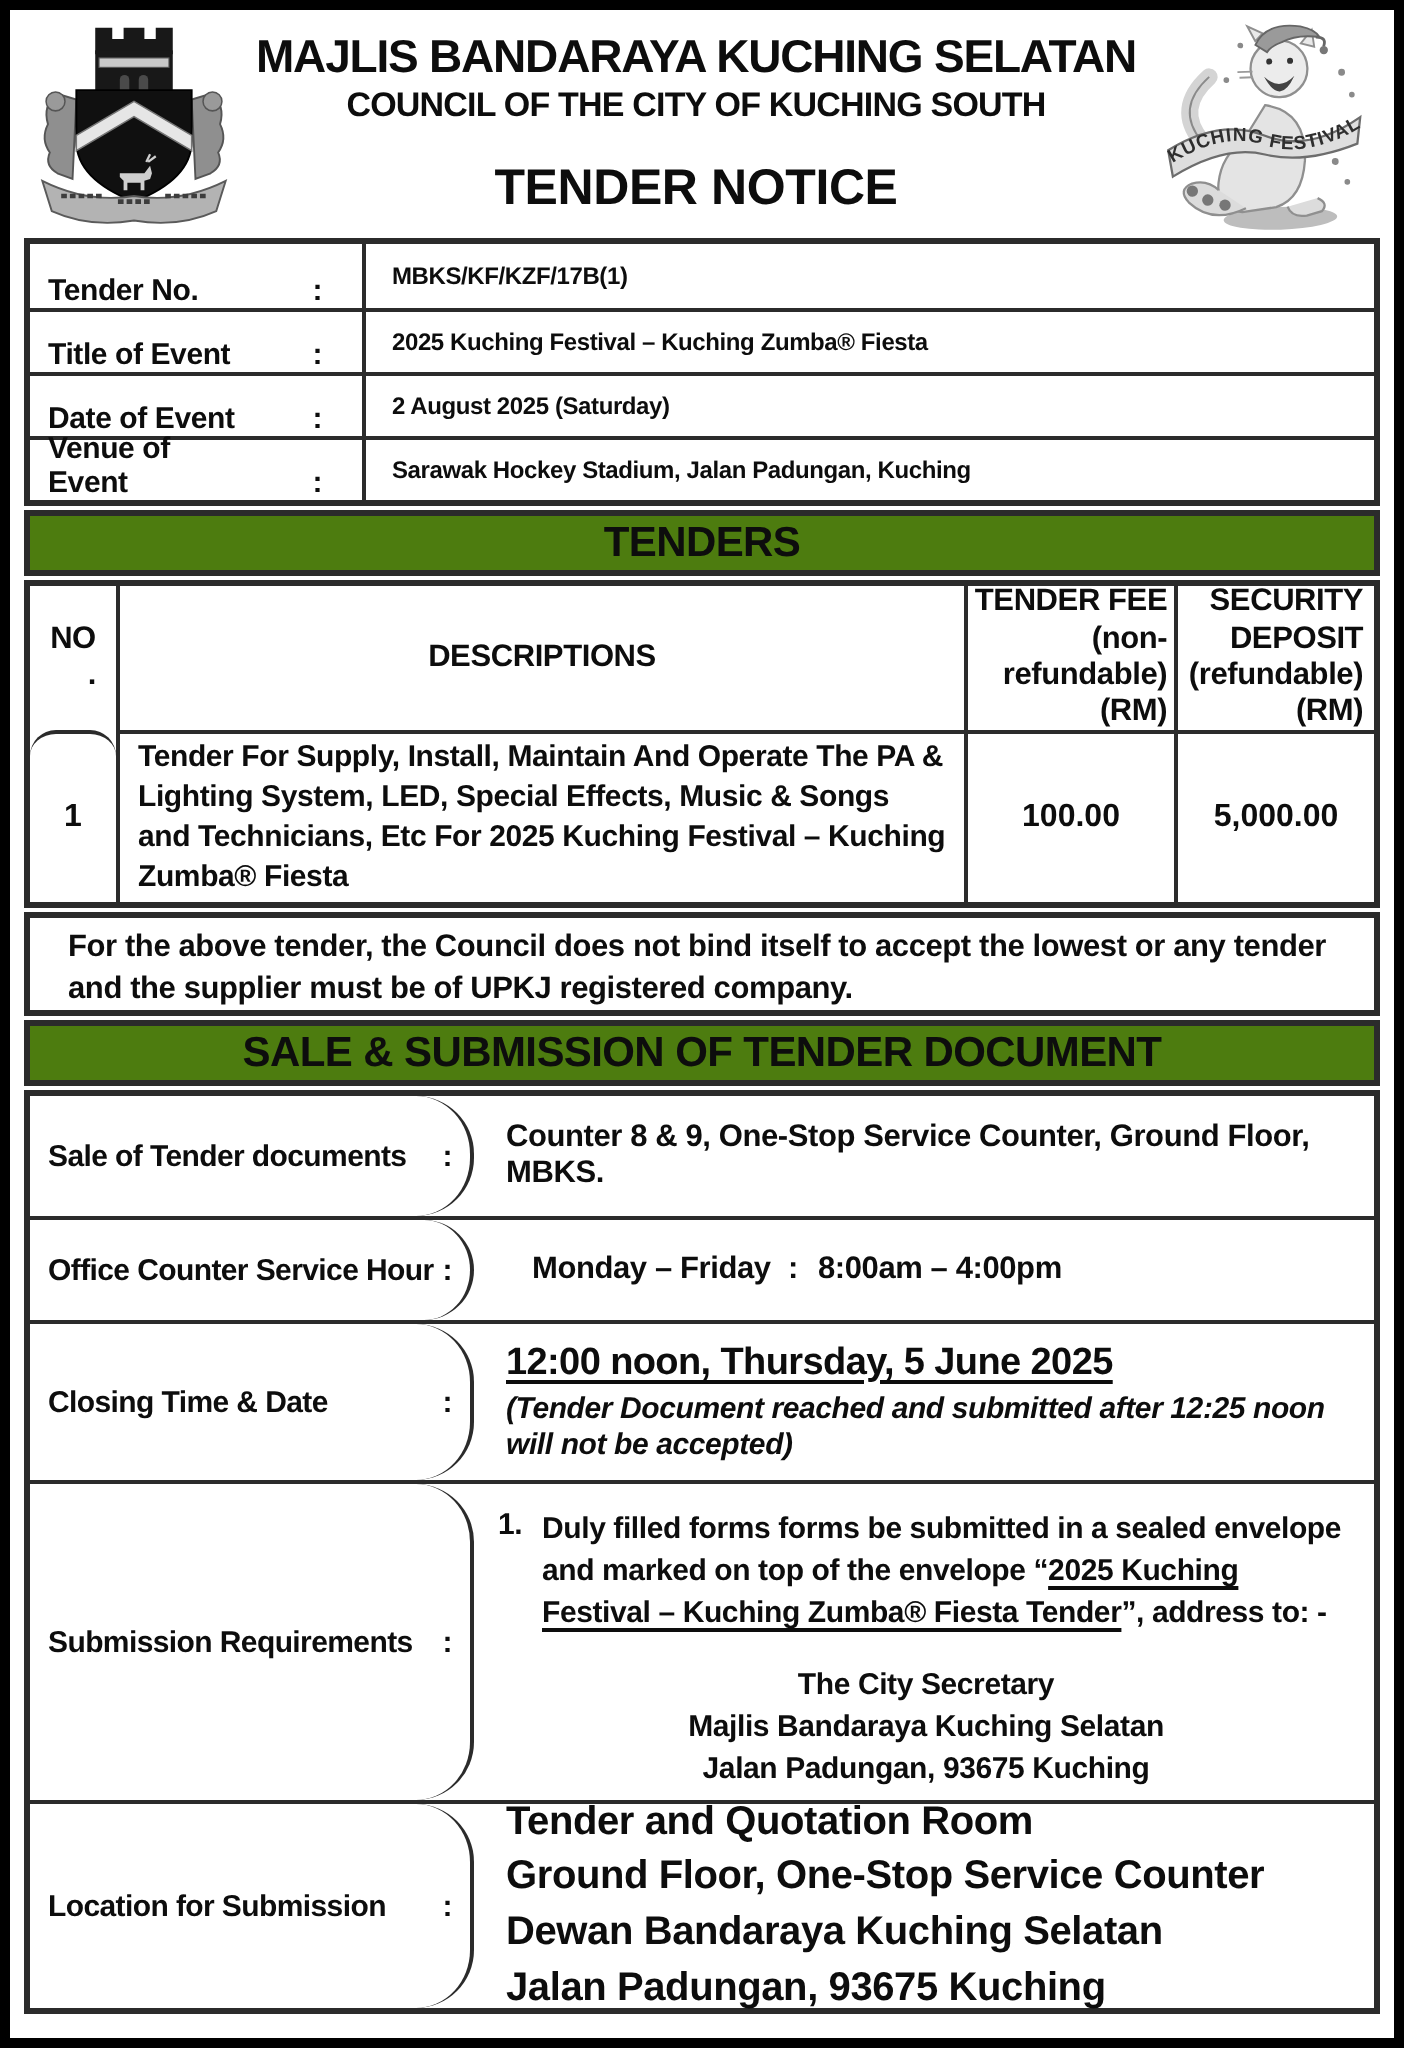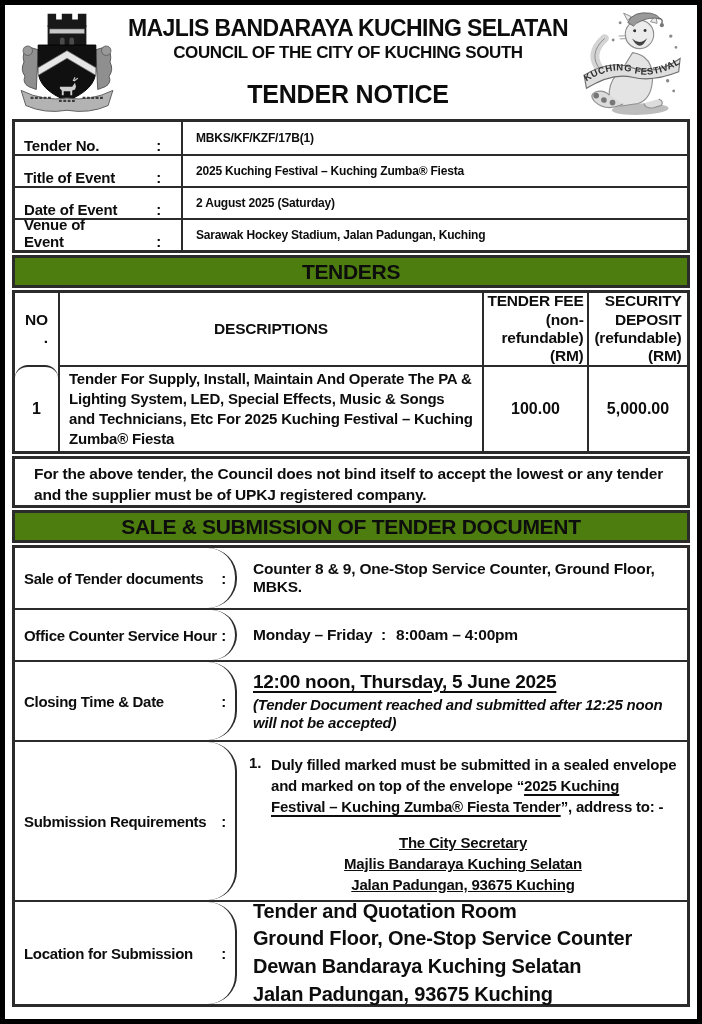--- a/index.html
+++ b/index.html
@@ -73,21 +73,21 @@
   .h-80  { height: 80px; }  .h-160 { height: 160px; } .h-104 { height: 104px; }
   .v-center { display: flex; flex-direction: column; justify-content: center; padding-left: 16px; }
 
   .closing-main { font-size: 19px; text-decoration: underline; text-decoration-thickness: 2px; text-underline-offset: 3px; letter-spacing: -0.3px; }
   .closing-note { font-size: 15px; font-style: italic; line-height: 1.2; margin-top: 3px; }
 
   .sub-item { display: flex; margin-top: 2px; }
   .sub-num  { width: 22px; flex: 0 0 auto; font-size: 15px; }
   .sub-text { flex: 1; font-size: 15px; line-height: 1.4; }
   .env-label { text-decoration: underline; text-decoration-thickness: 1.5px; text-underline-offset: 3px; }
-  .sub-address { text-align: center; font-size: 15px; line-height: 1.4; margin-top: 15px; text-decoration: underline; }
+  .sub-address { text-align: center; font-size: 15px; line-height: 1.4; margin-top: 15px; }
 
   .loc-value { font-size: 20px; line-height: 1.38; }
 
   svg { display: block; width: 100%; height: 100%; }
 </style>
 </head>
 <body>
 
 <div class="page">
 
@@ -232,21 +232,21 @@
       </div>
       <div class="s-value v-center">Counter 8 &amp; 9, One-Stop Service Counter, Ground Floor, MBKS.</div>
     </div>
 
     <div class="s-row h-52">
       <div class="s-label">
         <span>Office Counter Service Hour</span>
         <span>:</span>
       </div>
       <div class="s-value v-center">
-        <div style="display:flex;">
+        <div style="display:flex;margin-left:13px;">
           <span style="width:128px;">Monday – Friday</span>
           <span>:</span>
           <span style="margin-left:10px;">8:00am – 4:00pm</span>
         </div>
       </div>
     </div>
 
     <div class="s-row h-80">
       <div class="s-label">
         <span>Closing Time &amp; Date</span>
@@ -259,21 +259,21 @@
     </div>
 
     <div class="s-row h-160">
       <div class="s-label">
         <span>Submission Requirements</span>
         <span>:</span>
       </div>
       <div class="s-value" style="padding-top:10px;">
         <div class="sub-item">
           <span class="sub-num">1.</span>
-          <span class="sub-text"><span>Duly filled marked must be submitted in a sealed envelope and marked on top of the envelope “</span><span class="env-label">2025 Kuching Festival – Kuching Zumba® Fiesta Tender</span><span>”, address to: -</span></span>
+          <span class="sub-text"><span>Duly filled forms forms be submitted in a sealed envelope and marked on top of the envelope “</span><span class="env-label">2025 Kuching Festival – Kuching Zumba® Fiesta Tender</span><span>”, address to: -</span></span>
         </div>
         <div class="sub-address pre">The City Secretary
 Majlis Bandaraya Kuching Selatan
 Jalan Padungan, 93675 Kuching</div>
       </div>
     </div>
 
     <div class="s-row h-104">
       <div class="s-label">
         <span>Location for Submission</span>

